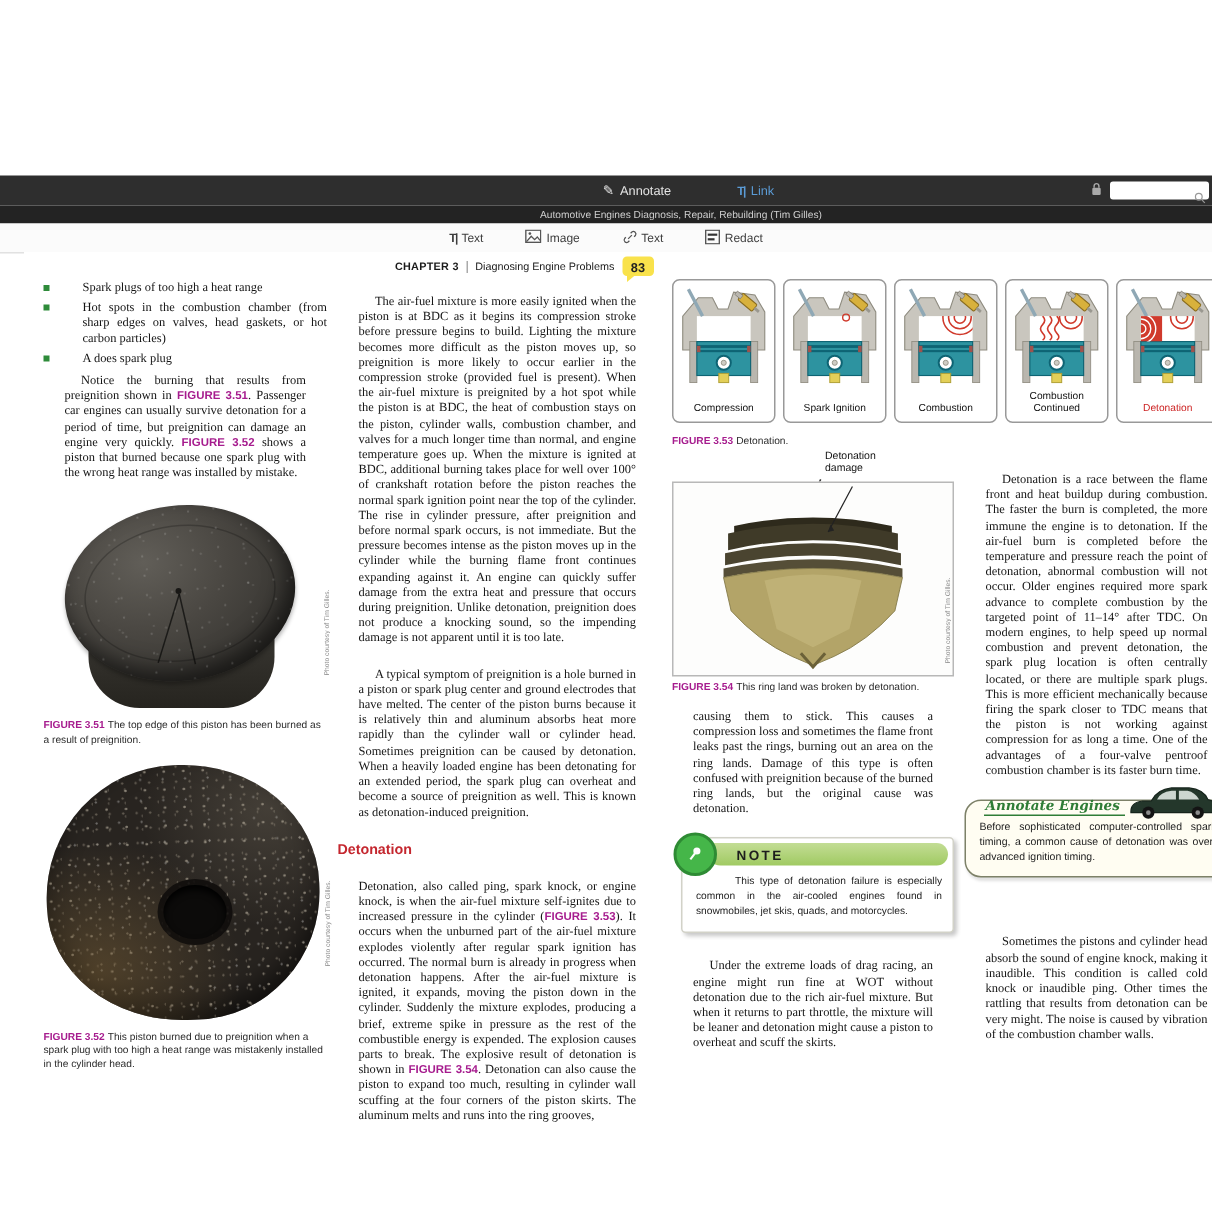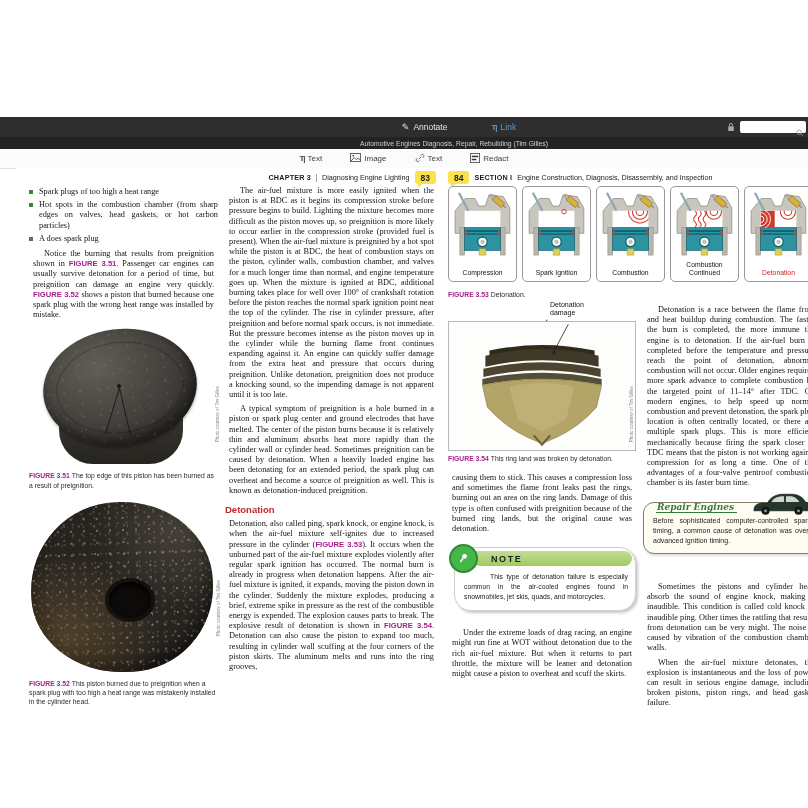--- a/index.html
+++ b/index.html
@@ -34,26 +34,26 @@
   .hdr-bold{font-weight:bold;letter-spacing:.2px;}
   .hdr-sep{width:1px;height:8px;background:#aaa;}
   .page-badge{background:#f9e24b;font-family:"Liberation Sans",sans-serif;font-weight:bold;font-size:8.5px;color:#222;padding:1.5px 6px;border-radius:3px;position:relative;}
   .page-badge::after{content:"";position:absolute;left:3px;bottom:-4px;width:0;height:0;border-top:5px solid #f9e24b;border-right:6px solid transparent;}
 
   .lp-col1{position:absolute;left:3px;top:19px;width:189px;}
   .lp-col2{position:absolute;left:199px;top:14px;width:213px;}
   .rp-col1{position:absolute;left:3px;top:133px;width:188px;}
   .rp-col2{position:absolute;left:198px;top:133px;width:176px;}
 
-  .body-text{font-size:8.3px;line-height:1.23;text-align:justify;margin:4px;}
+  .body-text{font-size:8.3px;line-height:1.23;text-align:justify;margin:14px;}
   .body-text.indent{text-indent:11px;}
   .seg-figref{font-family:"Liberation Sans",sans-serif;font-weight:bold;color:#a61c8e;font-size:.92em;}
   .seg-italic{}
 
-  .bullet{display:flex;gap:6px;font-size:8.3px;line-height:1.23;margin-bottom:3px;text-align:justify;}
+  .bullet{display:flex;gap:22px;font-size:8.3px;line-height:1.23;margin-bottom:3px;text-align:justify;}
   .bullet .sq{flex:none;width:4px;height:4px;background:#2e8b3a;margin-top:3px;}
 
   .caption{font-family:"Liberation Sans",sans-serif;font-size:6.8px;line-height:1.35;color:#2b2b2b;margin:3px 0 0 0;text-align:left;}
   .figlabel{font-weight:bold;color:#a61c8e;margin-right:2px;}
   .red-heading{font-family:"Liberation Sans",sans-serif;font-weight:bold;font-size:9.5px;color:#c4262e;margin:8px 0 3px 0;}
   .credit{position:absolute;font-family:"Liberation Sans",sans-serif;font-size:4.5px;color:#8a8a8a;writing-mode:vertical-rl;transform:rotate(180deg);}
 
   
   .photo351{position:relative;height:142px;margin-top:6px;}
   .p351-base{position:absolute;left:30px;top:64px;width:124px;height:74px;background:linear-gradient(#413f3a,#26241f);border-radius:10px 10px 34px 34px;}
@@ -79,21 +79,21 @@
   .panel-label.red{color:#cc2222;}
   .caption353{position:absolute;left:3px;top:119px;}
 
   
   .annot{font-family:"Liberation Sans",sans-serif;font-size:7px;line-height:1.2;color:#111;margin-left:102px;width:52px;}
   .annot-line{position:absolute;left:96px;top:18px;width:1px;height:12px;background:#333;transform:rotate(26deg);}
   .photo354{position:relative;border:1px solid #b8b8b8;height:128px;background:#fdfdfc;margin-top:3px;}
   .photo354 svg{width:100%;height:100%;}
 
   
-  .note-box{position:relative;margin:13px 0 0 6px;border:1px solid #d2d2c8;border-radius:17px;background:#fff;box-shadow:2px 2px 3px rgba(0,0,0,.22);min-height:62px;}
+  .note-box{position:relative;margin:13px 0 0 6px;border:1px solid #d2d2c8;border-radius:3px;background:#fff;box-shadow:2px 2px 3px rgba(0,0,0,.22);min-height:62px;}
   .note-band{position:absolute;left:16px;right:3px;top:3px;height:15px;background:linear-gradient(#c3dd95,#a0ca62);border-radius:3px 8px 8px 10px;}
   .note-circle{position:absolute;left:-6px;top:-4px;width:25px;height:25px;border-radius:50%;background:#45b649;border:2px solid #2e8b34;display:flex;align-items:center;justify-content:center;}
   .note-title{position:absolute;left:36px;top:6px;font-family:"Liberation Sans",sans-serif;font-weight:bold;font-size:9px;letter-spacing:1.6px;color:#1d1d1d;}
   .note-body{padding:24px 7px 7px 9px;font-family:"Liberation Sans",sans-serif;font-size:6.8px;line-height:1.45;text-align:justify;text-indent:26px;color:#222;margin:0;}
 
   
   .vintage-box{position:relative;margin-top:13px;border:1.5px solid #7d8168;border-radius:11px;background:#fffdf2;box-shadow:1px 2px 2px rgba(0,0,0,.12);padding:13px 7px 7px 9px;}
   .vintage-title{position:absolute;top:-1px;left:12px;font-family:"DejaVu Serif",serif;font-style:italic;font-weight:bold;font-size:9px;color:#2f7d36;border-bottom:1px solid #2f7d36;padding:0 3px 0 1px;background:transparent;}
   .vintage-car{position:absolute;top:-13px;right:4px;}
   .vintage-body{font-family:"Liberation Sans",sans-serif;font-size:7px;line-height:1.45;text-align:justify;margin:0;color:#222;}
@@ -200,21 +200,21 @@
     <span>Redact</span>
   </div>
 </div>
 
 <div class="spread">
 
   <div class="page-left">
     <div class="pg-header lp-header">
       <span class="hdr-bold">CHAPTER 3</span>
       <span class="hdr-sep"></span>
-      <span>Diagnosing Engine Lighting</span>
+      <span>Diagnosing Engine Problems</span>
       <span class="page-badge">83</span>
     </div>
 
     <div class="lp-col1">
       <div class="bullet">
           <span class="sq"></span>
           <span>Spark plugs of too high a heat range</span>
         </div>
       <div class="bullet">
           <span class="sq"></span>
@@ -251,25 +251,20 @@
 
     <div class="lp-col2">
       <p class="body-text indent">The air-fuel mixture is more easily ignited when the piston is at BDC as it begins its compression stroke before pressure begins to build. Lighting the mixture becomes more difficult as the piston moves up, so preignition is more likely to occur earlier in the compression stroke (provided fuel is present). When the air-fuel mixture is preignited by a hot spot while the piston is at BDC, the heat of combustion stays on the piston, cylinder walls, combustion chamber, and valves for a much longer time than normal, and engine temperature goes up. When the mixture is ignited at BDC, additional burning takes place for well over 100° of crankshaft rotation before the piston reaches the normal spark ignition point near the top of the cylinder. The rise in cylinder pressure, after preignition and before normal spark occurs, is not immediate. But the pressure becomes intense as the piston moves up in the cylinder while the burning flame front continues expanding against it. An engine can quickly suffer damage from the extra heat and pressure that occurs during preignition. Unlike detonation, preignition does not produce a knocking sound, so the impending damage is not apparent until it is too late.</p>
       <p class="body-text indent">A typical symptom of preignition is a hole burned in a piston or spark plug center and ground electrodes that have melted. The center of the piston burns because it is relatively thin and aluminum absorbs heat more rapidly than the cylinder wall or cylinder head. Sometimes preignition can be caused by detonation. When a heavily loaded engine has been detonating for an extended period, the spark plug can overheat and become a source of preignition as well. This is known as detonation-induced preignition.</p>
       <div class="red-heading">Detonation</div>
       <p class="body-text"><span>Detonation, also called ping, spark knock, or engine knock, is when the air-fuel mixture self-ignites due to increased pressure in the cylinder (</span><span class="seg-figref">FIGURE 3.53</span><span>). It occurs when the unburned part of the air-fuel mixture explodes violently </span><span class="seg-italic">after</span><span> regular spark ignition has occurred. The normal burn is already in progress when detonation happens. After the air-fuel mixture is ignited, it expands, moving the piston down in the cylinder. Suddenly the mixture explodes, producing a brief, extreme spike in pressure as the rest of the combustible energy is expended. The explosion causes parts to break. The explosive result of detonation is shown in </span><span class="seg-figref">FIGURE 3.54</span><span>. Detonation can also cause the piston to expand too much, resulting in cylinder wall scuffing at the four corners of the piston skirts. The aluminum melts and runs into the ring grooves,</span></p>
     </div>
   </div>
 
   <div class="page-right">
-    <div class="pg-header rp-header">
-      <span class="page-badge">84</span>
-      <span class="hdr-bold">SECTION I</span>
-      <span>Engine Construction, Diagnosis, Disassembly, and Inspection</span>
-    </div>
 
     <div class="rp-panels">
       <div class="panel">
         <svg viewBox="0 0 64 70">
             <use href="#engine-base"></use>
           </svg>
         <div class="panel-label">Compression</div>
       </div>
       <div class="panel">
         <svg viewBox="0 0 64 70">
@@ -362,33 +357,32 @@
         <p class="note-body">This type of detonation failure is especially common in the air-cooled engines found in snowmobiles, jet skis, quads, and motorcycles.</p>
       </div>
 
       <p class="body-text indent" style="margin-top:17px">Under the extreme loads of drag racing, an engine might run fine at WOT without detonation due to the rich air-fuel mixture. But when it returns to part throttle, the mixture will be leaner and detonation might cause a piston to overheat and scuff the skirts.</p>
     </div>
 
     <div class="rp-col2">
       <p class="body-text indent"><span>Detonation is a race between the flame front and heat buildup during combustion. The faster the burn is completed, the more immune the engine is to detonation. If the air-fuel burn is completed before the temperature and pressure reach the point of detonation, abnormal combustion will </span><span class="seg-italic">not</span><span> occur. Older engines required more spark advance to complete combustion by the targeted point of 11–14° after TDC. On modern engines, to help speed up normal combustion and prevent detonation, the spark plug location is often centrally located, or there are multiple spark plugs. This is more efficient mechanically because firing the spark closer to TDC means that the piston is not working against compression for as long a time. One of the advantages of a four-valve pentroof combustion chamber is its faster burn time.</span></p>
 
       <div class="vintage-box">
-        <span class="vintage-title">Repair Engines</span>
+        <span class="vintage-title">Annotate Engines</span>
         <span class="vintage-car">
           <svg viewBox="0 0 64 26" width="62" height="26">
             <path d="M2 20 Q2 14 10 13 L16 13 Q20 5 30 4 L42 4 Q52 5 55 12 L58 13 Q62 14 62 18 L62 21 L2 21 Z" fill="#24372b" stroke="#16241c" stroke-width="0.8"></path>
             <path d="M20 12 Q22 7 30 6 L33 6 L33 12 Z" fill="#cdd6d0"></path>
             <path d="M35 6 L41 6 Q46 7 49 12 L35 12 Z" fill="#cdd6d0"></path>
             <circle cx="14" cy="21" r="4.2" fill="#141414"></circle>
               <circle cx="14" cy="21" r="1.6" fill="#8b8b8b"></circle>
             <circle cx="48" cy="21" r="4.2" fill="#141414"></circle>
               <circle cx="48" cy="21" r="1.6" fill="#8b8b8b"></circle>
           </svg>
         </span>
         <p class="vintage-body">Before sophisticated computer-controlled spark timing, a common cause of detonation was over-advanced ignition timing.</p>
       </div>
 
       <div class="gap24"></div>
       <p class="body-text indent">Sometimes the pistons and cylinder head absorb the sound of engine knock, making it inaudible. This condition is called cold knock or inaudible ping. Other times the rattling that results from detonation can be very might. The noise is caused by vibration of the combustion chamber walls.</p>
-      <p class="body-text indent">When the air-fuel mixture detonates, the explosion is instantaneous and the loss of power can result in serious engine damage, including broken pistons, piston rings, and head gasket failure.</p>
     </div>
   </div>
 </div>
 
 </body></html>

